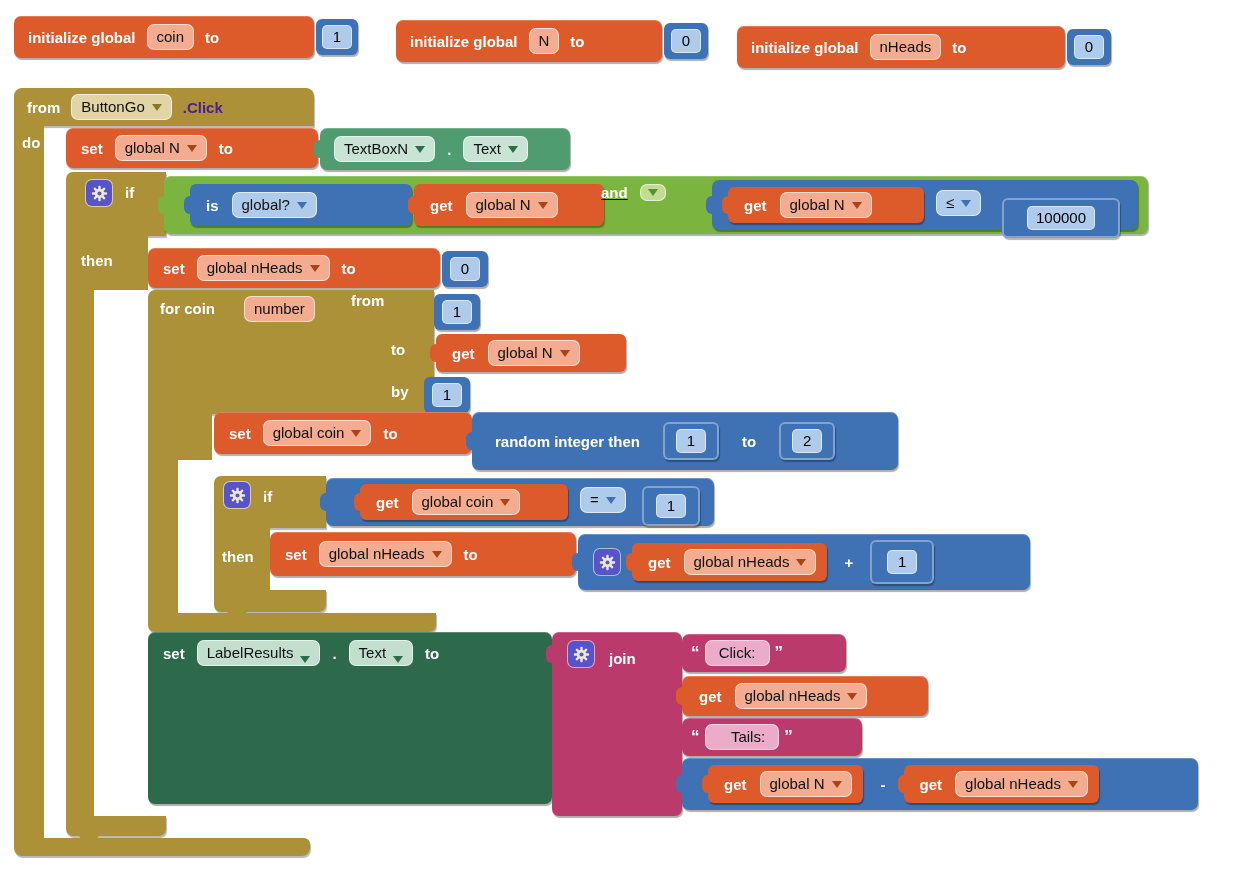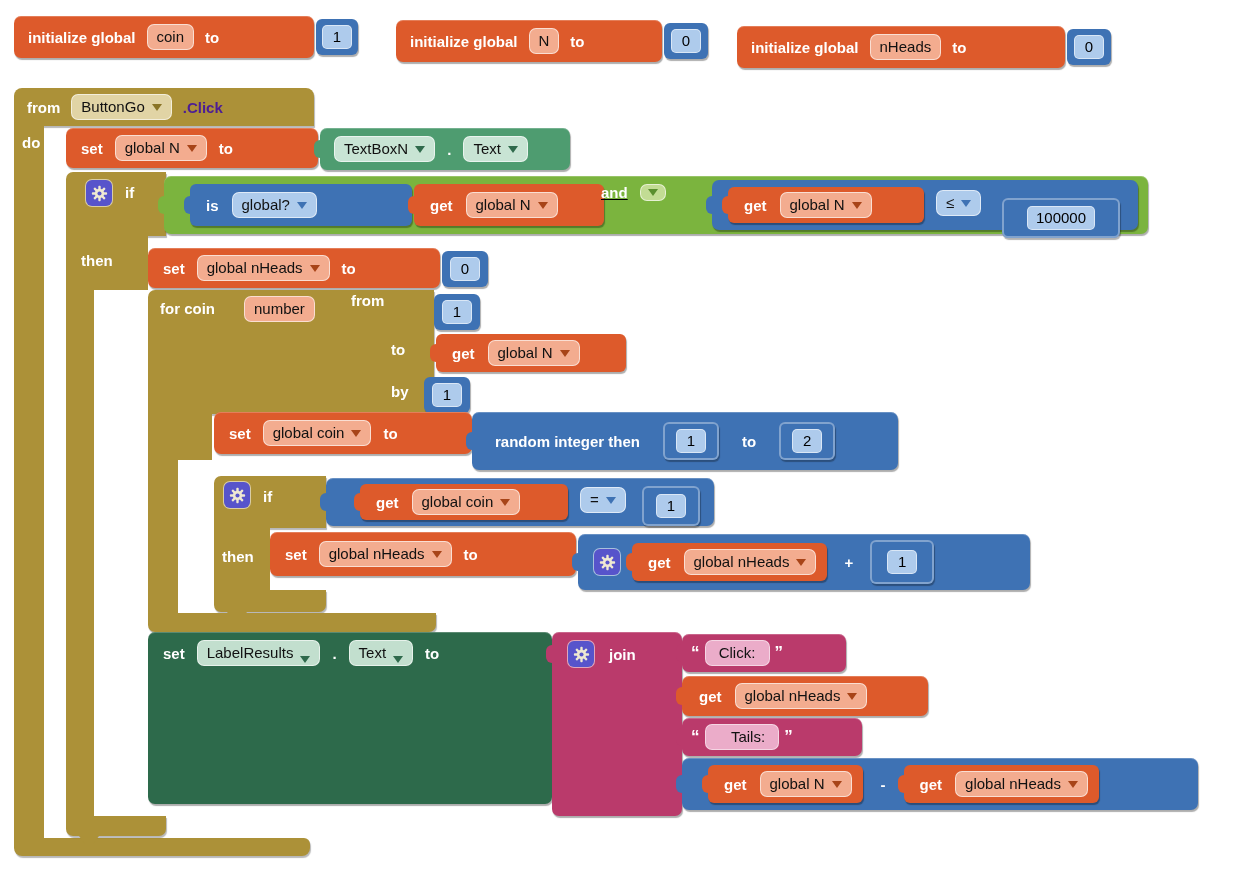--- a/index.html
+++ b/index.html
@@ -279,21 +279,21 @@
       <span class="lab">set</span>
       <span class="pill mint2"><span>LabelResults</span><span class="tri mint-t"></span></span>
       <span class="lab">.</span>
       <span class="pill mint2"><span>Text</span><span class="tri mint-t"></span></span>
       <span class="lab">to</span>
     </div>
   </div>
 
   <div class="blk magenta rr" style="left:552px;top:632px;width:130px;height:184px;align-items:flex-start;">
     <span class="ptab" style="top:22px;"></span>
-    <div style="display:flex;align-items:center;gap:10px;padding:9px 0 0 16px;">
+    <div style="display:flex;align-items:flex-end;gap:10px;padding:9px 0 0 16px;">
       <span class="gear">
         <svg viewBox="0 0 20 20" width="17" height="17">
             <g fill="#EFE9D2">
               <rect x="8.6" y="1" width="2.8" height="5" rx="1"></rect>
               <rect x="8.6" y="14" width="2.8" height="5" rx="1"></rect>
               <rect x="1" y="8.6" width="5" height="2.8" rx="1"></rect>
               <rect x="14" y="8.6" width="5" height="2.8" rx="1"></rect>
               <rect x="8.6" y="1" width="2.8" height="5" rx="1" transform="rotate(45 10 10)"></rect>
               <rect x="8.6" y="14" width="2.8" height="5" rx="1" transform="rotate(45 10 10)"></rect>
               <rect x="1" y="8.6" width="5" height="2.8" rx="1" transform="rotate(45 10 10)"></rect>

